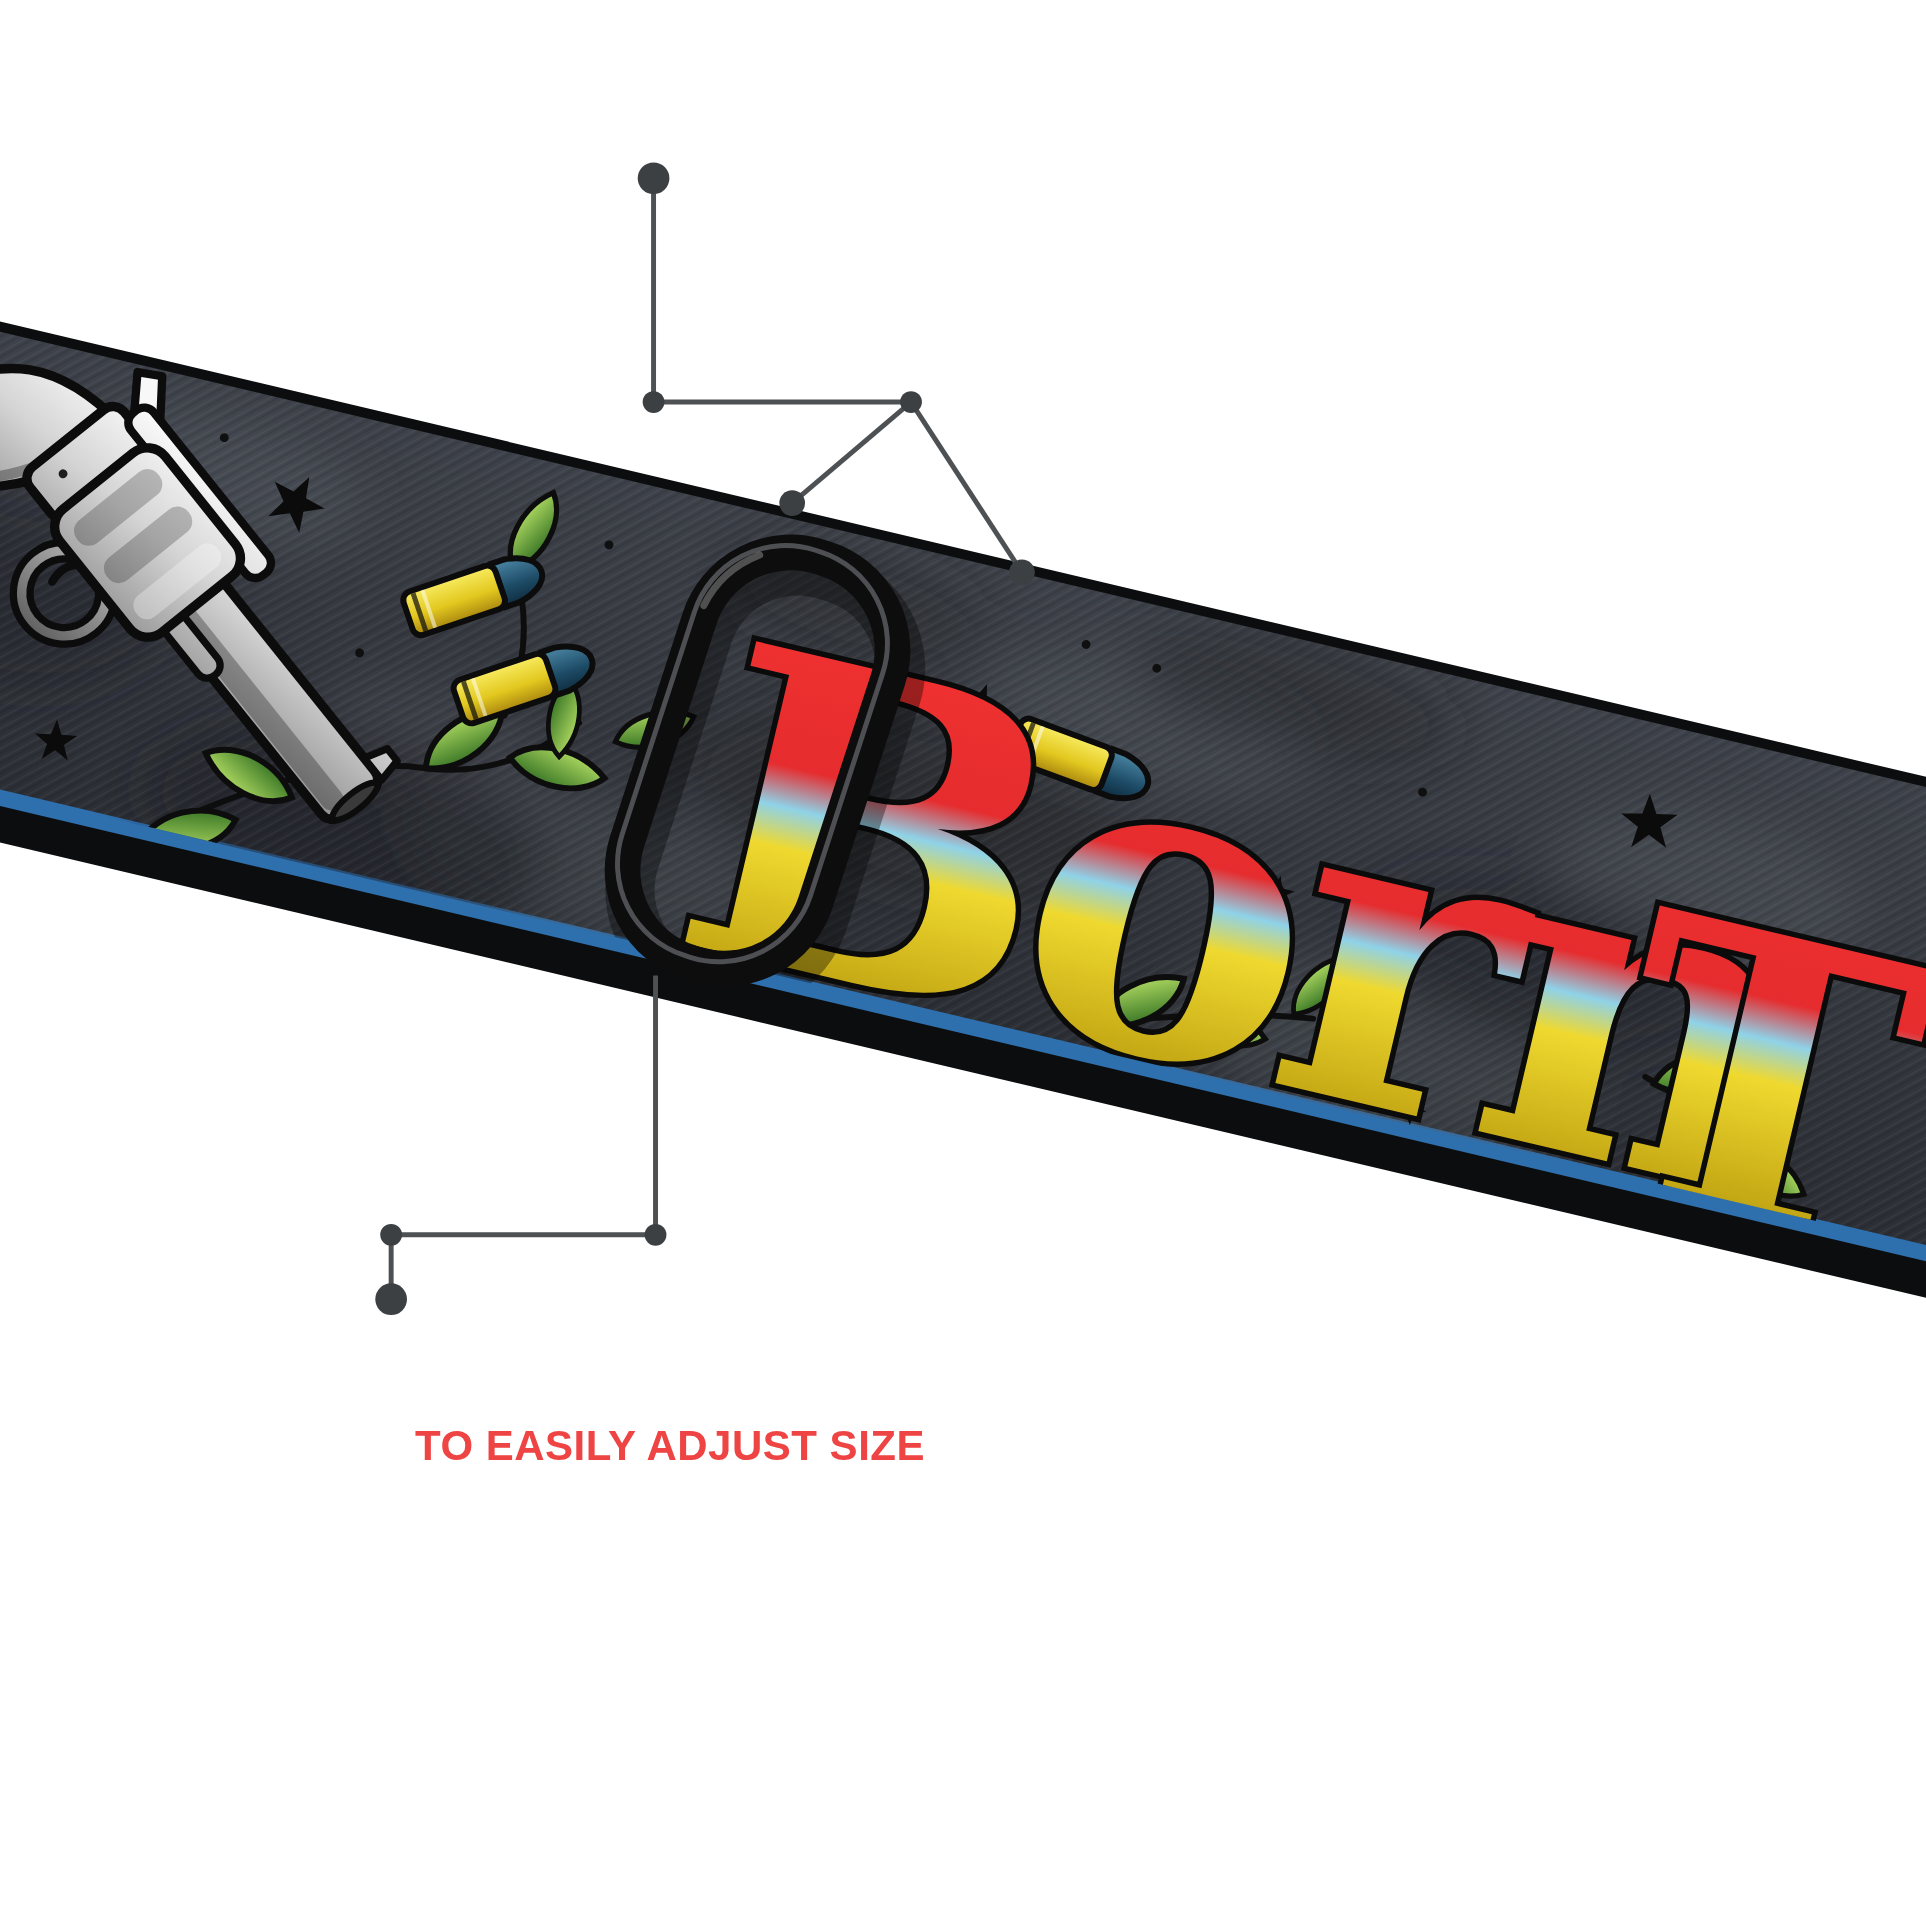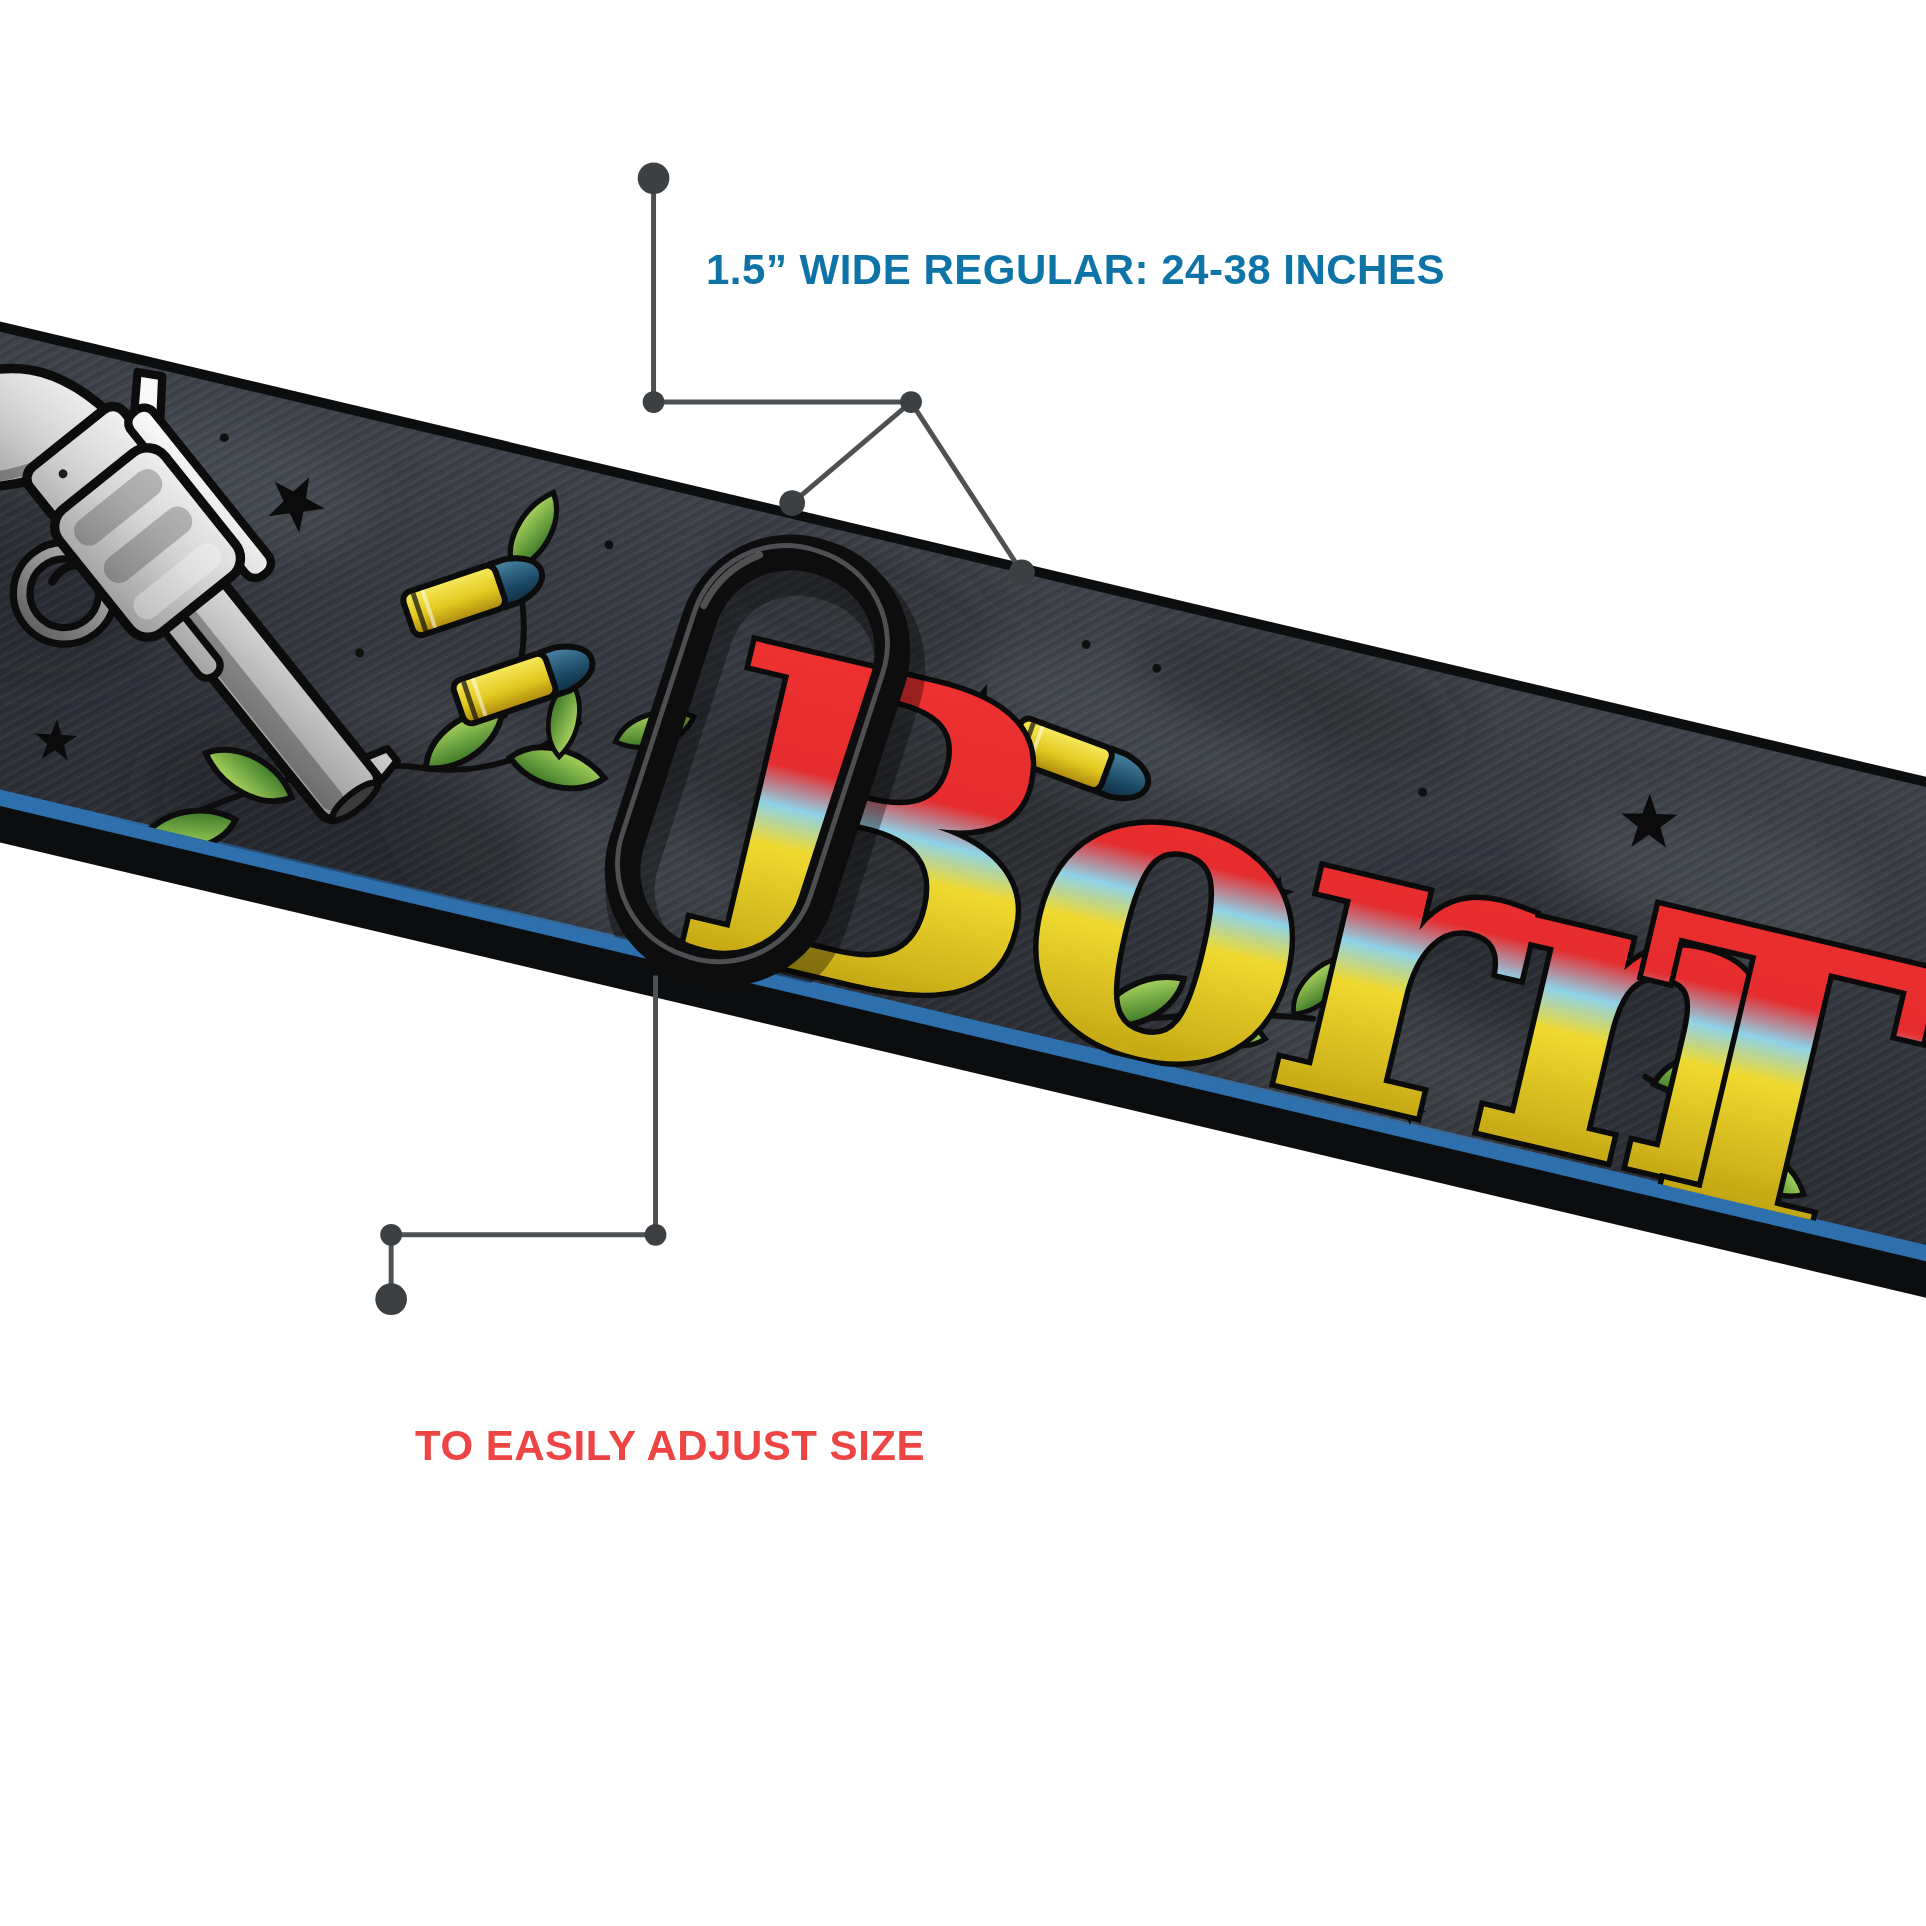--- a/index.html
+++ b/index.html
@@ -205,19 +205,18 @@
       <polyline points="662,985 662,1247 395,1247 395,1312"></polyline>
     </g>
     <g fill="#3d4043">
       <circle cx="662" cy="1247" r="11"></circle>
       <circle cx="395" cy="1247" r="11"></circle>
       <circle cx="395" cy="1312" r="16"></circle>
     </g>
   </svg>
 
   <div class="specs">
-    <div>1.5” WIDE REGULAR: 24-38 INCHES</div>
   </div>
 
   <div id="sub-bottom">TO EASILY ADJUST SIZE</div>
 
 </div>
 
 
 </body></html>

